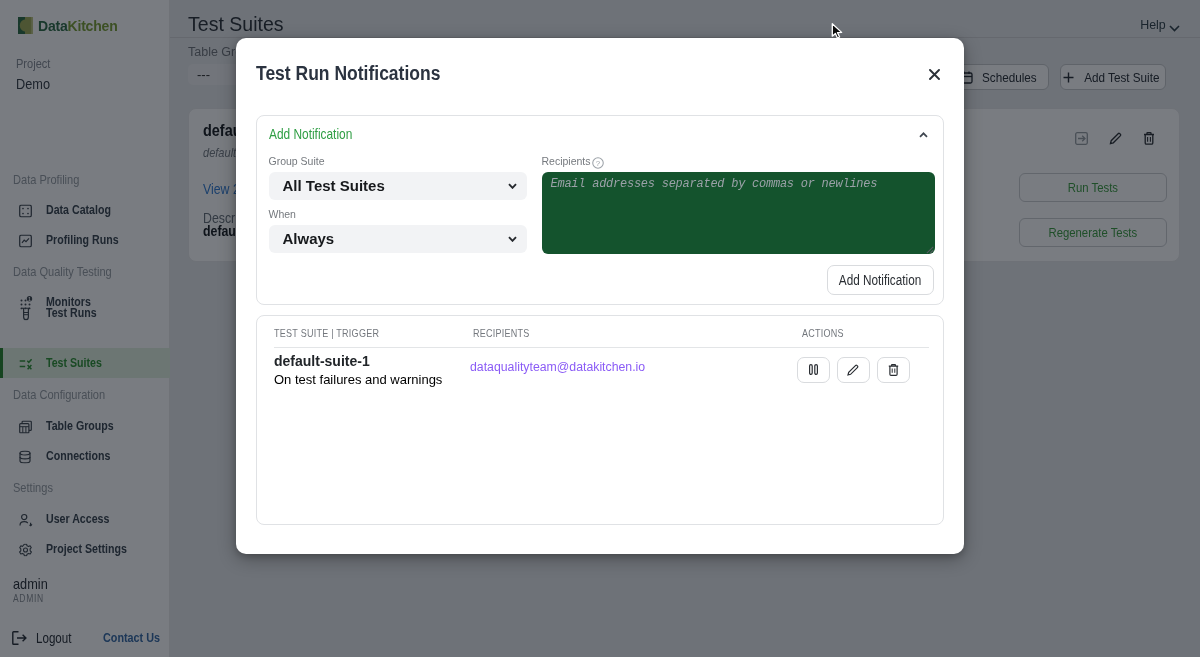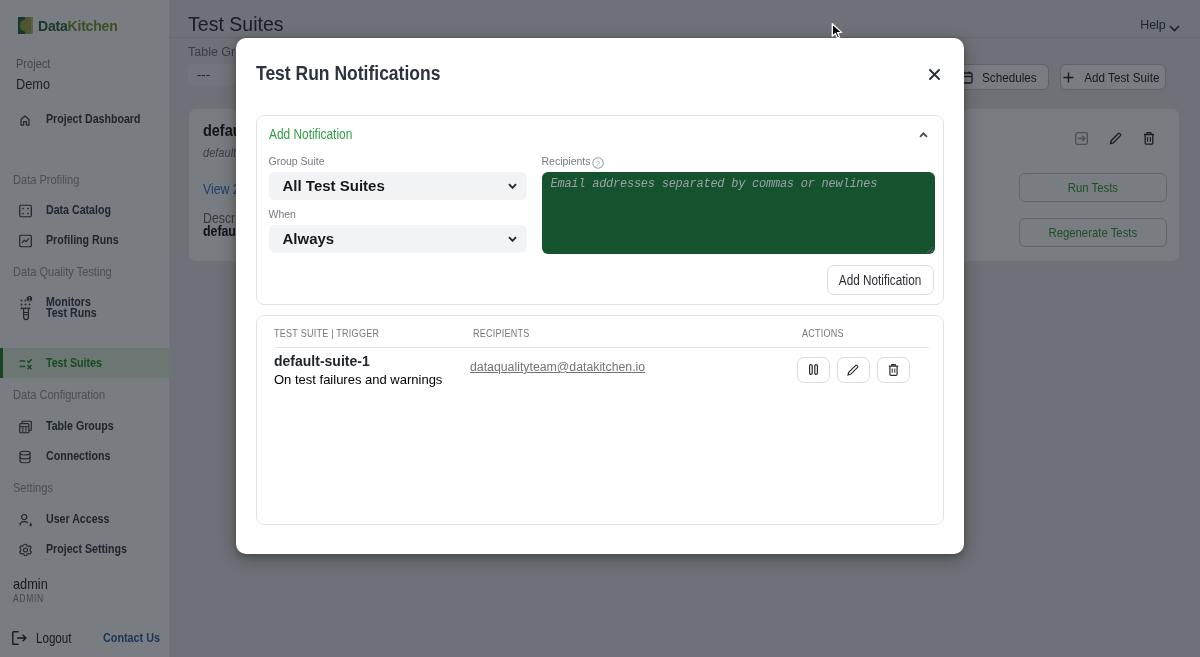--- a/index.html
+++ b/index.html
@@ -60,42 +60,36 @@
 .fselect { position:absolute; left:11.5px; width:258.5px; height:27.5px; background:#f2f3f5; border-radius:6px; }
 .fselect .tx { position:absolute; left:14px; top:5px; font-size:15px; font-weight:bold; color:#17191c; }
 .fselect svg { position:absolute; right:10.5px; top:10.5px; }
 .farea { position:absolute; left:284.5px; top:56px; width:393.5px; height:81.5px; background:#14532d; border-radius:6px; }
 .farea .ph { position:absolute; left:9px; top:5px; font-family:"Liberation Mono", monospace; font-style:italic; font-size:12px; color:#9ba1a8; letter-spacing:-0.25px; }
 .mbtn { position:absolute; left:569.5px; top:149px; width:107px; height:29.5px; background:#fff; border:1px solid #d9dbde; border-radius:7px; font-size:14px; color:#2a2e33; display:flex; align-items:center; justify-content:center; }
 .thead { position:absolute; top:10.5px; font-size:11px; color:#73777d; letter-spacing:0.3px; transform:scaleX(.82); transform-origin:0 50%; white-space:nowrap; }
 .tdivider { position:absolute; left:16.5px; top:31px; width:655px; height:1px; background:#e3e5e7; }
 .rowname { position:absolute; left:17px; top:37px; font-size:14px; font-weight:bold; color:#212529; }
 .rowsub { position:absolute; left:17px; top:55.5px; font-size:13px; color:#000000; }
-.rowmail { position:absolute; left:213px; top:44px; font-size:12.3px; color:#737373;text-decoration:underline; }
+.rowmail { position:absolute; left:213px; top:44px; font-size:12.3px; color:#8b5cf6; }
 .ibtn { position:absolute; top:41px; width:32.5px; height:25.5px; background:#fff; border:1px solid #d9dbde; border-radius:7px; display:flex; align-items:center; justify-content:center; }
 </style>
 </head>
 <body>
 <div class="sidebar" id="sidebar">
   <svg class="logo" width="15" height="17" viewBox="0 0 15 17">
       <rect x="0" y="0" width="15" height="17" rx="1.5" fill="#a3ad5c"></rect>
       <rect x="0" y="0" width="7" height="17" fill="#33704a"></rect>
       <circle cx="8" cy="8.5" r="6.2" fill="#a3ad5c"></circle>
       <rect x="13.2" y="0" width="1.8" height="17" fill="#c3c98a"></rect>
     </svg>
   <div class="logotext"><span class="d">Data</span><span class="k">Kitchen</span></div>
   <div class="sb-label" style="top:56px;">Project</div>
   <div class="sb-demo" style="top:75px;">Demo</div>
 
-  <div class="nav-item" style="top:104px;">
-      <span class="ic"><svg width="12" height="12" viewBox="0 0 12 12">
-          <path d="M2 10.6 V4.9 L6 1.6 L10 4.9 V10.6 H7.4 V7.2 H4.6 V10.6 Z" fill="none" stroke="currentColor" stroke-width="1.25" stroke-linejoin="round"></path>
-        </svg></span>
-      <span class="tx">Project Dashboard</span>
-    </div>
   <div class="sb-label2" style="top:172px;">Data Profiling</div>
   <div class="nav-item" style="top:195px;">
       <span class="ic"><svg width="13" height="13" viewBox="0 0 13 13">
           <rect x="0.7" y="0.7" width="11.6" height="11.6" rx="1.6" fill="none" stroke="currentColor" stroke-width="1.25"></rect>
           <circle cx="4" cy="4" r="0.85" fill="currentColor"></circle>
           <circle cx="9" cy="4" r="0.85" fill="currentColor"></circle>
           <circle cx="4" cy="9" r="0.85" fill="currentColor"></circle>
           <circle cx="9" cy="9" r="0.85" fill="currentColor"></circle>
         </svg></span>
       <span class="tx">Data Catalog</span>

